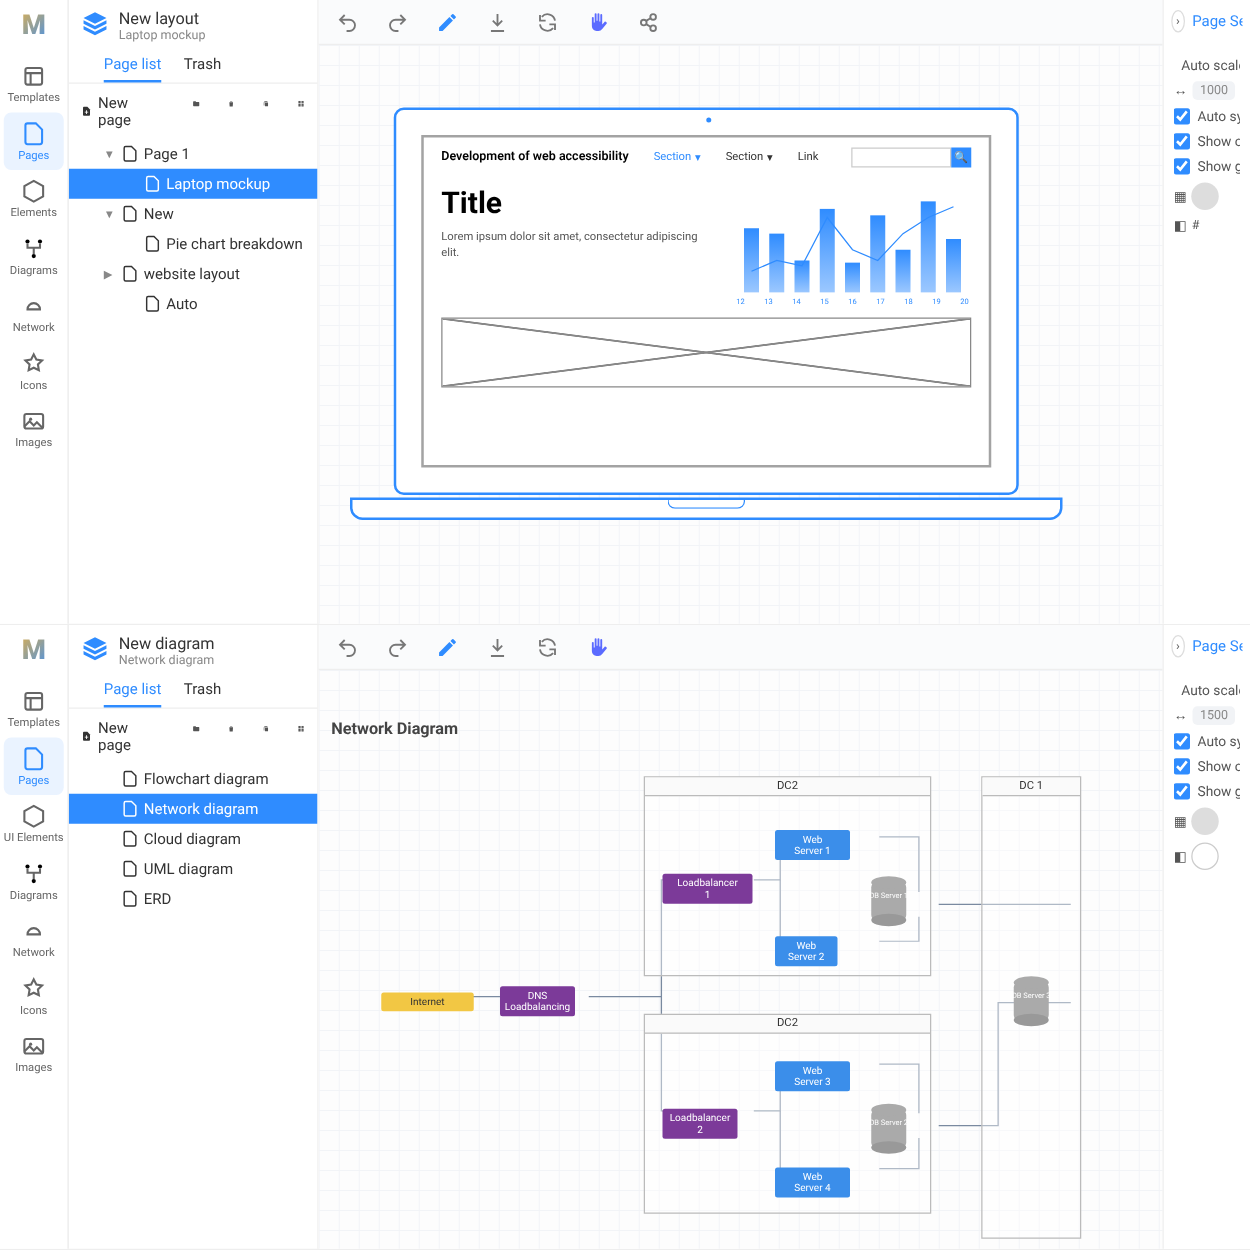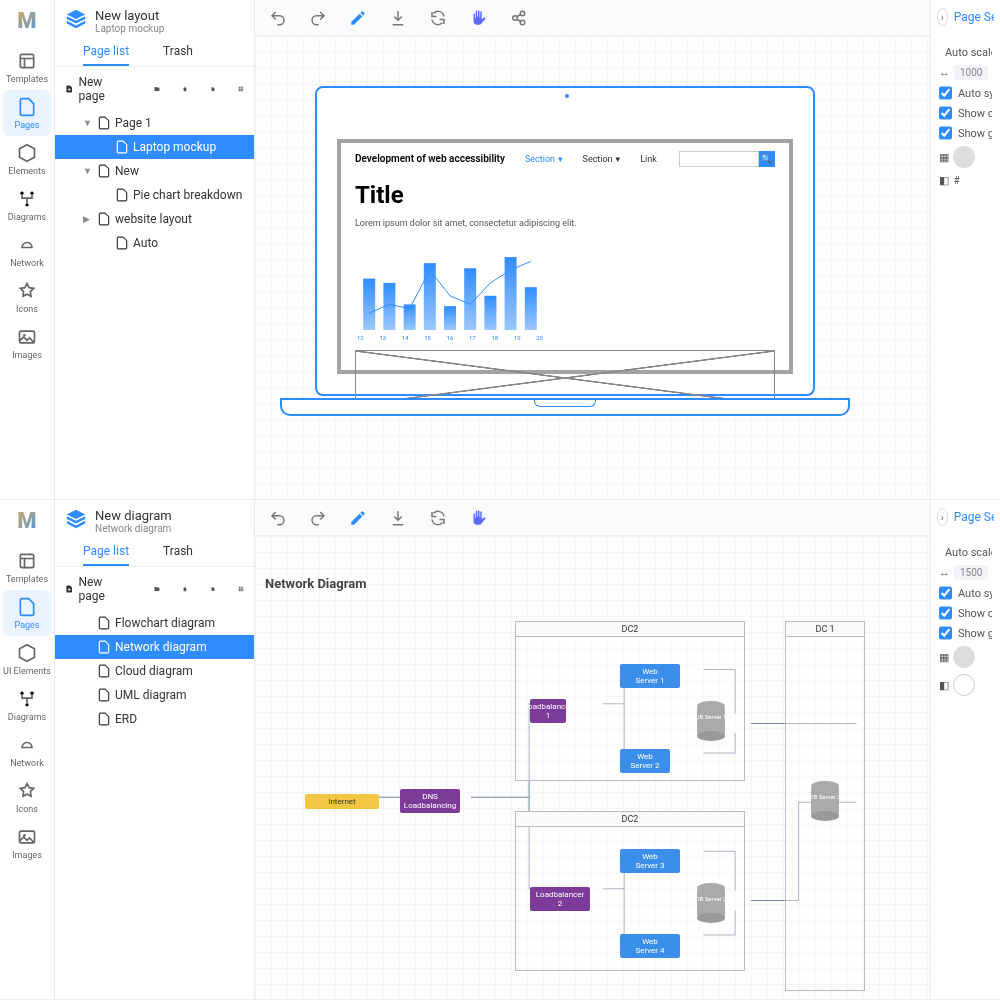--- a/index.html
+++ b/index.html
@@ -9,24 +9,24 @@
 .iconbar .logo { width:32px; height:32px; display:flex; align-items:center; justify-content:center; font-weight:900; font-size:22px; margin-bottom:8px; background:linear-gradient(135deg,#f7b436,#2f8cff); -webkit-background-clip:text; color:transparent;}
 .iconbar .item { display:flex; flex-direction:column; align-items:center; justify-content:center; width:48px; padding:7px 0 6px; cursor:pointer; color:#666; border-radius:6px;}
 .iconbar .item.active { background:#eaf3ff; color:#2f8cff;}
 .iconbar .item svg { width:20px; height:20px; }
 .iconbar .item span { font-size:9px; margin-top:3px;}
 .sidebar { width:200px; border-right:1px solid #eaeaea; display:flex; flex-direction:column; }
 .side-head { display:flex; align-items:flex-start; padding:8px 10px 4px; }
 .side-head .layers-ico { margin-right:8px; color:#2f8cff;}
 .side-head .titles .t1 { font-size:13px; color:#333;}
 .side-head .titles .t2 { font-size:10px; color:#888;}
-.tabs { display:flex; gap:34px; padding:6px 12px 0 28px; border-bottom:1px solid #eee;}
+.tabs { display:flex; gap:18px; padding:6px 12px 0 28px; border-bottom:1px solid #eee;}
 .tabs div { font-size:12px; padding-bottom:6px; cursor:pointer; color:#333;}
 .tabs div.active { color:#2f8cff; border-bottom:2px solid #2f8cff;}
-.newrow { display:flex; align-items:center; padding:8px 10px; gap:22px;}
+.newrow { display:flex; align-items:flex-start; padding:8px 10px; gap:22px;}
 .newrow .np { font-size:12px; color:#333; display:flex; align-items:center; gap:5px; cursor:pointer;}
 .newrow .sp { flex:1;}
 .newrow .ic { width:16px; height:16px; color:#555; cursor:pointer;}
 .tree { flex:1; overflow:auto; font-size:12px;}
 .tree .row { display:flex; align-items:center; height:24px; padding-left:6px; gap:4px; cursor:pointer; color:#333;}
 .tree .row.sel { background:#2f8cff; color:#fff;}
 .tree .row .chev { width:10px; color:#888; font-size:9px;}
 .tree .row .pi { width:14px; height:14px;}
 .tree .row.d1 { padding-left:28px;}
 .tree .row.d2 { padding-left:46px;}
@@ -48,31 +48,31 @@
 .rpanel .sec { padding:6px 8px; font-size:11px; color:#555;}
 .rpanel .sec label { display:flex; align-items:center; gap:6px; margin:6px 0; white-space:nowrap; overflow:hidden;}
 .rpanel input[type=checkbox]{ accent-color:#2f8cff; width:14px; height:14px;}
 .rpanel .szrow { display:flex; align-items:center; gap:4px; margin:6px 0;}
 .rpanel .szrow .pill { background:#f1f3f6; border-radius:4px; font-size:10px; padding:2px 6px; color:#888;}
 .rpanel .gray { width:22px; height:22px; border-radius:50%; background:#ddd;}
 
 .laptop { position:absolute; left:25px; top:50px; width:570px; height:360px;}
 .laptop .screen { position:absolute; left:35px; top:0; right:35px; height:310px; border:2px solid #2f8cff; border-radius:8px; background:#fff;}
 .laptop .screen::before { content:""; position:absolute; left:50%; top:6px; width:4px; height:4px; background:#2f8cff; border-radius:50%;}
-.laptop .inner { position:absolute; left:20px; top:20px; right:20px; bottom:20px; border:4px solid #a3a3a3;margin-top:31px;}
+.laptop .inner { position:absolute; left:20px; top:20px; right:20px; bottom:20px; border:2px solid #a3a3a3;}
 .laptop .base { position:absolute; left:0; right:0; bottom:30px; height:18px; border:2px solid #2f8cff; border-radius:0 0 10px 10px; background:#fff;}
 .laptop .base::after { content:""; position:absolute; left:50%; top:0; transform:translateX(-50%); width:60px; height:6px; border:1px solid #2f8cff; border-top:none; border-radius:0 0 6px 6px;}
 .mock-hdr { display:flex; align-items:center; padding:8px 14px; gap:20px; font-size:9px;}
 .mock-hdr .ttl { font-weight:600; font-size:10px; line-height:1.2;}
 .mock-hdr .sect { color:#2f8cff; display:flex; align-items:flex-start; gap:3px;}
 .mock-hdr .sect2 { color:#333;}
 .mock-hdr .srch { margin-left:auto; display:flex;}
 .mock-hdr .srch input { width:80px; height:16px; border:1px solid #ccc; font-size:8px; padding:0 3px;}
 .mock-hdr .srch .btn { width:16px; height:16px; background:#2f8cff; color:#fff; display:flex; align-items:center; justify-content:center; font-size:9px;}
-.mock-body { display:flex; padding:6px 14px 2px; gap:14px;flex-direction:column;}
+.mock-body { display:flex; padding:6px 14px 2px; gap:14px;}
 .mock-body .left { flex:1;}
 .mock-body .left h1 { font-size:24px; font-weight:700; margin-bottom:8px;}
 .mock-body .left p { font-size:9px; color:#555; line-height:1.4;}
 .chart { width:190px; height:96px; position:relative;}
 .chart svg { width:100%; height:90%;}
 .chart .xl { display:flex; justify-content:space-between; font-size:6px; color:#2f8cff; padding:0 2px;}
 .placeholder { margin:8px 14px 0; height:56px; border:1px solid #888; position:relative;}
 .placeholder::before, .placeholder::after { content:""; position:absolute; left:0; top:0; width:100%; height:100%; }
 .placeholder::before { background:linear-gradient(to top right,transparent 49%,#888 49.5%,#888 50.5%,transparent 51%);}
 .placeholder::after { background:linear-gradient(to top left,transparent 49%,#888 49.5%,#888 50.5%,transparent 51%);}
@@ -551,21 +551,21 @@
         <div class="dcbox" style="left:520px;top:45px;width:80px;height:370px">
             <div class="cap">DC 1</div>
           </div>
         <div class="dcbox" style="left:250px;top:235px;width:230px;height:160px">
             <div class="cap">DC2</div>
           </div>
 
         <div class="node n-yellow" style="left:40px;top:218px;width:74px">Internet</div>
         <div class="node n-purple" style="left:135px;top:213px;width:60px">DNS
 Loadbalancing</div>
-        <div class="node n-purple" style="left:265px;top:123px;width:36px">Loadbalancer 1</div>
+        <div class="node n-purple" style="left:265px;top:123px;width:72px">Loadbalancer 1</div>
         <div class="node n-purple" style="left:265px;top:311px;width:60px">Loadbalancer 2</div>
         <div class="node n-blue" style="left:355px;top:88px;width:60px">Web Server 1</div>
         <div class="node n-blue" style="left:355px;top:173px;width:50px">Web Server 2</div>
         <div class="node n-blue" style="left:355px;top:273px;width:60px">Web Server 3</div>
         <div class="node n-blue" style="left:355px;top:358px;width:60px">Web Server 4</div>
         <div class="db" style="left:432px;top:130px">
             <div class="cyl"></div>
             <div class="lbl">DB
 Server
 1</div>

